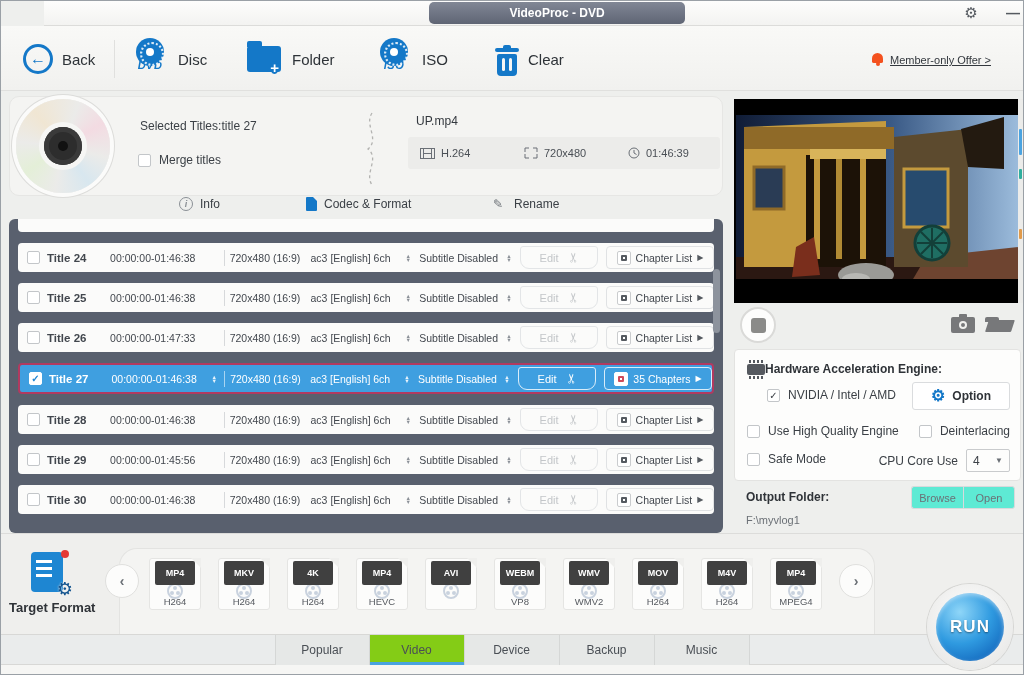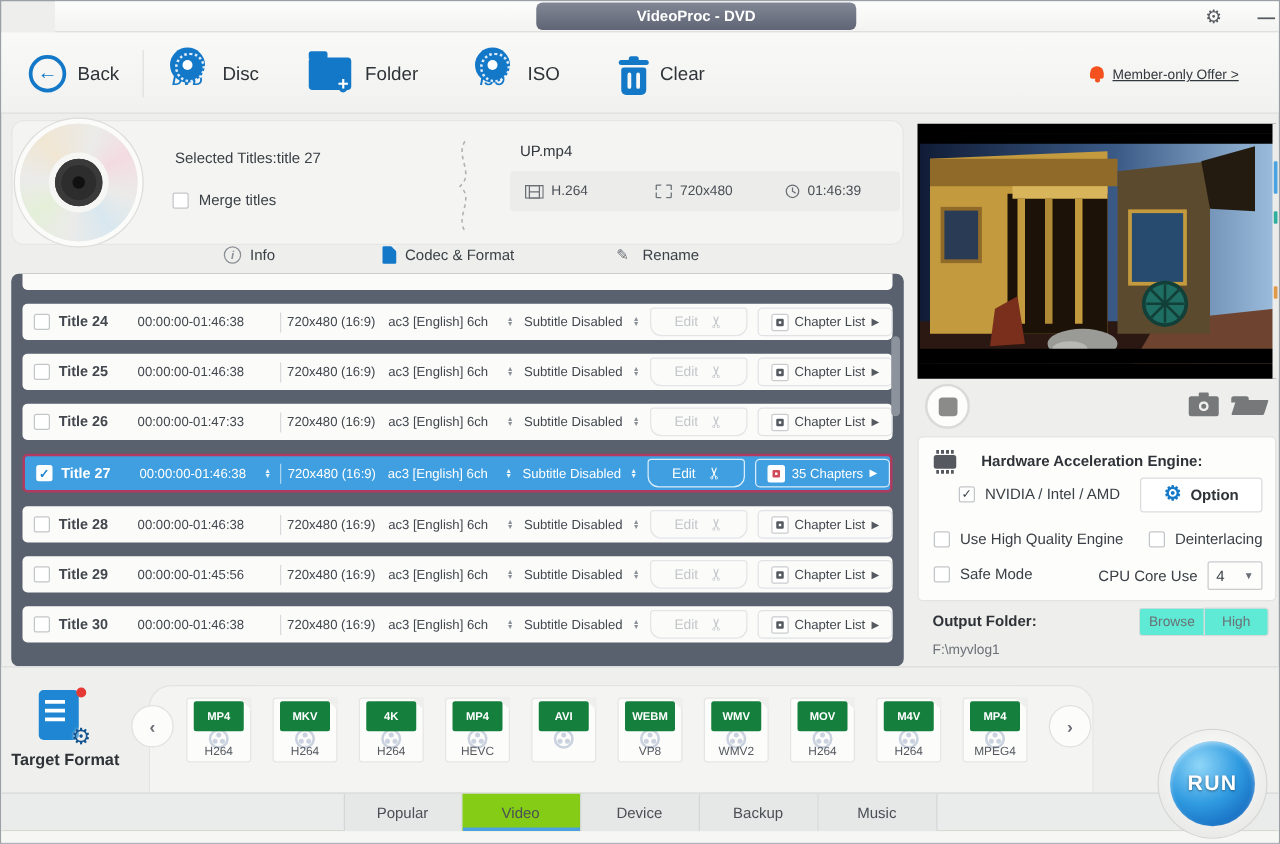--- a/index.html
+++ b/index.html
@@ -145,21 +145,21 @@
   .cam-icon::before { content:""; position:absolute; left:8px; top:-3px; width:8px; height:4px; background:#77787a; border-radius:1px 1px 0 0; }
   .cam-icon::after { content:""; position:absolute; left:8px; top:4px; width:8px; height:8px; border-radius:50%;
     background:#77787a; box-shadow:inset 0 0 0 2px #f0f0ee; }
   .fold-icon { position:absolute; right:8px; top:10px; width:28px; height:16px; cursor:pointer; }
   .fold-icon::before { content:""; position:absolute; left:0; top:0; width:14px; height:5px; background:#77787a; border-radius:2px 2px 0 0; }
   .fold-icon::after { content:""; position:absolute; left:0; top:3px; width:26px; height:12px; background:#77787a;
     border-radius:1px; transform:skewX(-18deg); transform-origin:bottom left; }
 
   .hw-box { position:absolute; left:733px; top:348px; width:287px; height:132px;
     background:#fdfdfc; border:1px solid #e3e3e1; border-radius:4px; }
-  .hw-head { position:absolute; left:12px; top:12px; display:flex; align-items:center; gap:20px;
+  .hw-head { position:absolute; left:12px; top:12px; display:flex; align-items:center; gap:0;
     font-size:12px; font-weight:bold; color:#2f3338; }
   .chip { width:18px; height:11px; background:#55595f; border-radius:2px; position:relative; }
   .chip::before, .chip::after { content:""; position:absolute; left:2px; right:2px; height:3px;
     background:repeating-linear-gradient(90deg,#55595f 0 2px,transparent 2px 4px); }
   .chip::before { top:-4px; } .chip::after { bottom:-4px; }
   .gpu-row { position:absolute; left:32px; top:38px; display:flex; align-items:center; gap:8px; cursor:pointer; }
   .hw-box .label { font-size:12px; color:#3b4046; }
   .checkbox.checked { color:#3b4046; }
   .option-btn { position:absolute; right:10px; top:32px; width:98px; height:28px; background:#fff;
     border:1px solid #dadcde; border-radius:3px; display:flex; align-items:center; justify-content:center; gap:7px;
@@ -197,21 +197,21 @@
   .nav-circle { position:absolute; top:30px; width:34px; height:34px; border-radius:50%;
     background:#fcfcfb; border:1px solid #e0e0de; display:flex; align-items:center; justify-content:center;
     color:#6b7076; font-size:14px; font-weight:bold; cursor:pointer; }
   .nav-left { left:104px; } .nav-right { left:838px; }
   .cards { position:absolute; left:148px; top:24px; display:flex; gap:17px; }
   .card { position:relative; width:52px; height:52px; background:#fcfcfb; border:1px solid #e5e5e3;
     border-radius:3px; cursor:pointer; }
   .card::after { content:""; position:absolute; right:-1px; top:-1px; border:5px solid #efefed;
     border-left-color:transparent; border-bottom-color:transparent; }
   .card-badge { position:absolute; left:50%; transform:translateX(-50%); top:2px; min-width:40px; height:14px;
-    background:#15803d; color:#fff; font-size:9px; font-weight:bold; border-radius:2px;
+    background:#404040; color:#fff; font-size:9px; font-weight:bold; border-radius:2px;
     display:flex; align-items:center; justify-content:center; padding:12px 3px; z-index:2; }
   .card-reel { position:absolute; left:50%; top:24px; transform:translateX(-50%); width:16px; height:16px;
     border-radius:50%; border:2px solid #c9d2de; }
   .card-reel::before { content:""; position:absolute; left:4px; top:1px; width:4px; height:4px; border-radius:50%;
     background:#c9d2de; box-shadow:-3px 5px 0 #c9d2de, 3px 5px 0 #c9d2de; }
   .card-codec { position:absolute; left:0; bottom:2px; width:100%; text-align:center; font-size:9.5px; color:#55595f; }
   .run-wrap { position:absolute; left:926px; top:50px; width:86px; height:86px; border-radius:50%;
     background:radial-gradient(circle at 50% 40%, #ffffff, #e3e3e1); box-shadow:0 0 0 1px #d5d5d3; z-index:5; cursor:pointer; }
   .run-btn { position:absolute; left:9px; top:9px; width:68px; height:68px; border-radius:50%;
     background:radial-gradient(circle at 35% 28%, #8fd6f8, #2f9ae0 48%, #0b5ab4 95%);
@@ -642,21 +642,21 @@
       <span>4</span>
         <span class="caret">▼</span>
     </span>
   </div>
 </div>
 
 <div class="output-label">Output Folder:</div>
 <div class="output-path">F:\myvlog1</div>
 <div class="out-btns">
   <span class="out-btn">Browse</span>
-  <span class="out-btn">High</span>
+  <span class="out-btn">Open</span>
 </div>
 
 <div class="bottom">
   <div class="tray"></div>
   <div class="target-icon">
     <span class="ti-doc"></span>
       <span class="ti-gear">⚙</span>
       <span class="ti-dot"></span>
   </div>
   <div class="target-label">Target Format</div>

